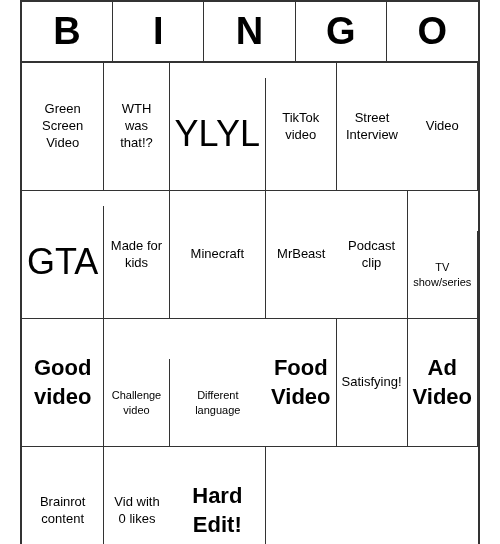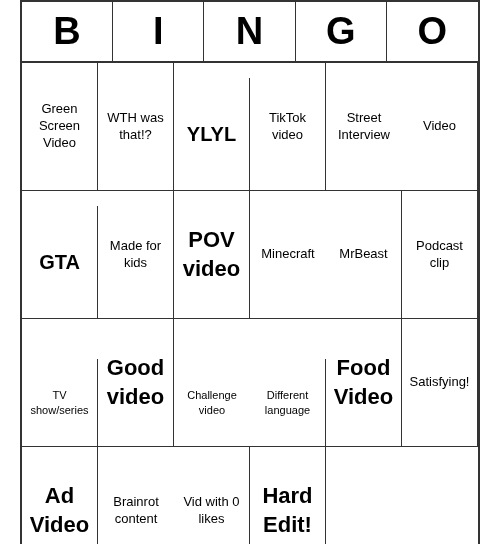--- a/index.html
+++ b/index.html
@@ -54,22 +54,22 @@
       border-right: none;
     }
     .bingo-cell:nth-child(n+21) {
       border-bottom: none;
     }
     .bingo-cell.large-text {
       font-size: 22px;
       font-weight: bold;
     }
     .bingo-cell.xlarge-text {
-      font-size: 20px;
-      font-weight: bold;
+      font-size: 36px;
+      font-weight: normal;
       margin-top: 15px;
     }
     .bingo-cell.small-text {
       font-size: 11px;
       margin-top: 40px;
     }
   </style>
 </head>
 <body>
 
@@ -83,21 +83,20 @@
     </div>
   <div class="bingo-grid">
   <div class="bingo-cell">Green Screen Video</div>
       <div class="bingo-cell">WTH was that!?</div>
       <div class="bingo-cell xlarge-text">YLYL</div>
       <div class="bingo-cell">TikTok video</div>
       <div class="bingo-cell">Street Interview</div>
       <div class="bingo-cell">Video</div>
       <div class="bingo-cell xlarge-text">GTA</div>
       <div class="bingo-cell">Made for kids</div>
-      <div class="bingo-cell large-text">POV video</div>
       <div class="bingo-cell">Minecraft</div>
       <div class="bingo-cell">MrBeast</div>
       <div class="bingo-cell">Podcast clip</div>
       <div class="bingo-cell small-text">TV show/series</div>
       <div class="bingo-cell large-text">Good video</div>
       <div class="bingo-cell small-text">Challenge video</div>
       <div class="bingo-cell small-text">Different language</div>
       <div class="bingo-cell large-text">Food Video</div>
       <div class="bingo-cell">Satisfying!</div>
       <div class="bingo-cell large-text">Ad Video</div>

